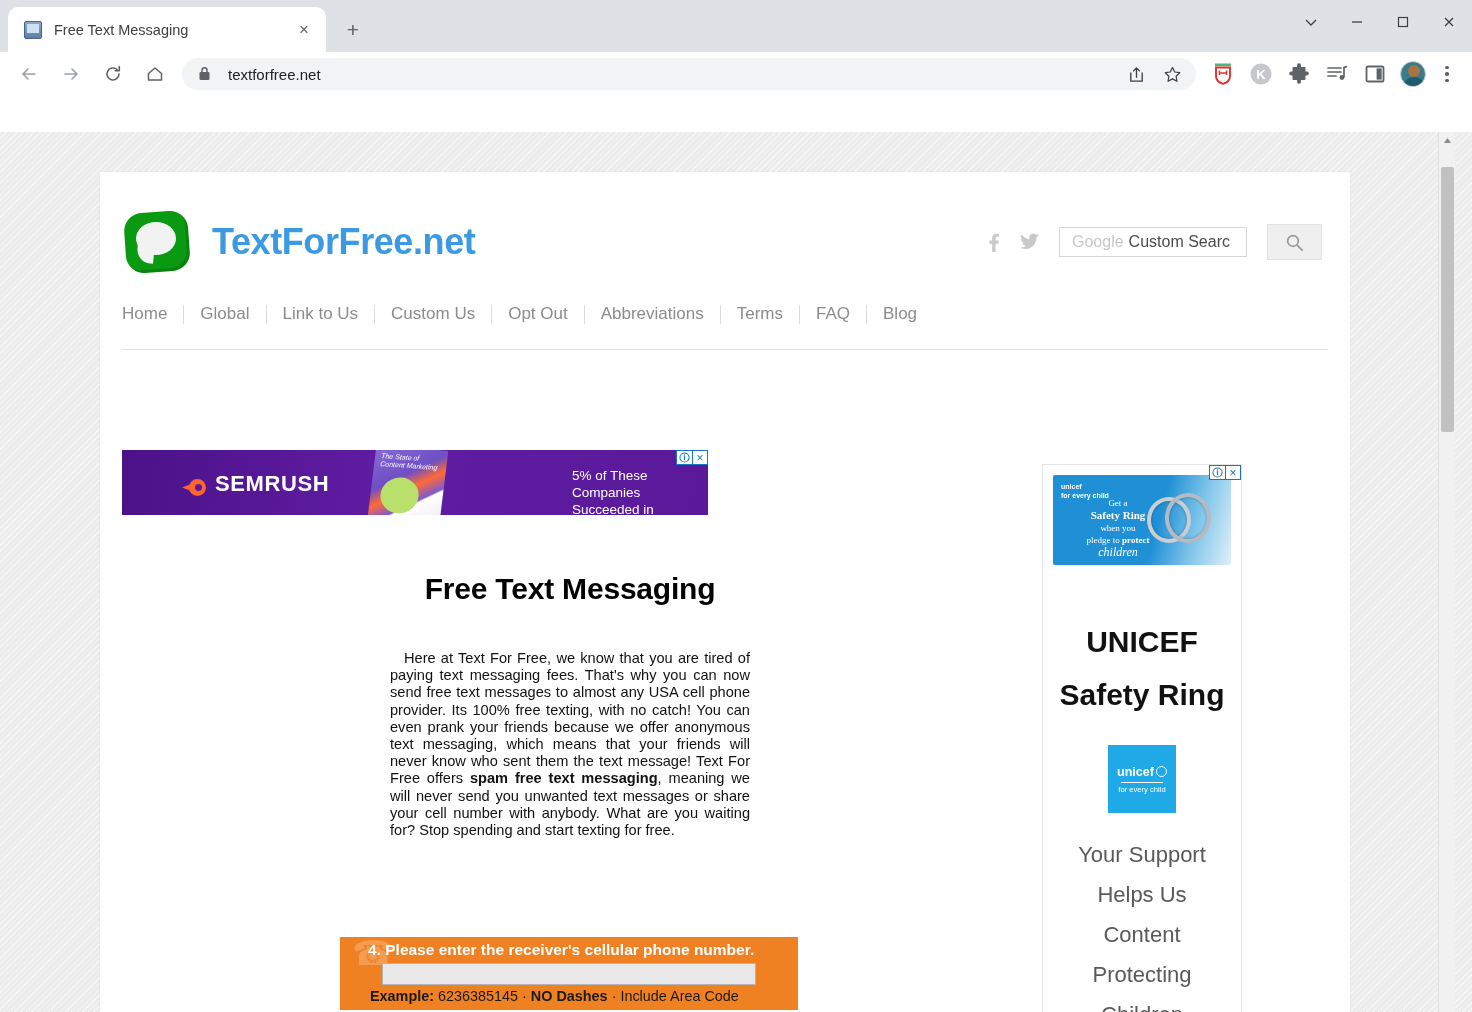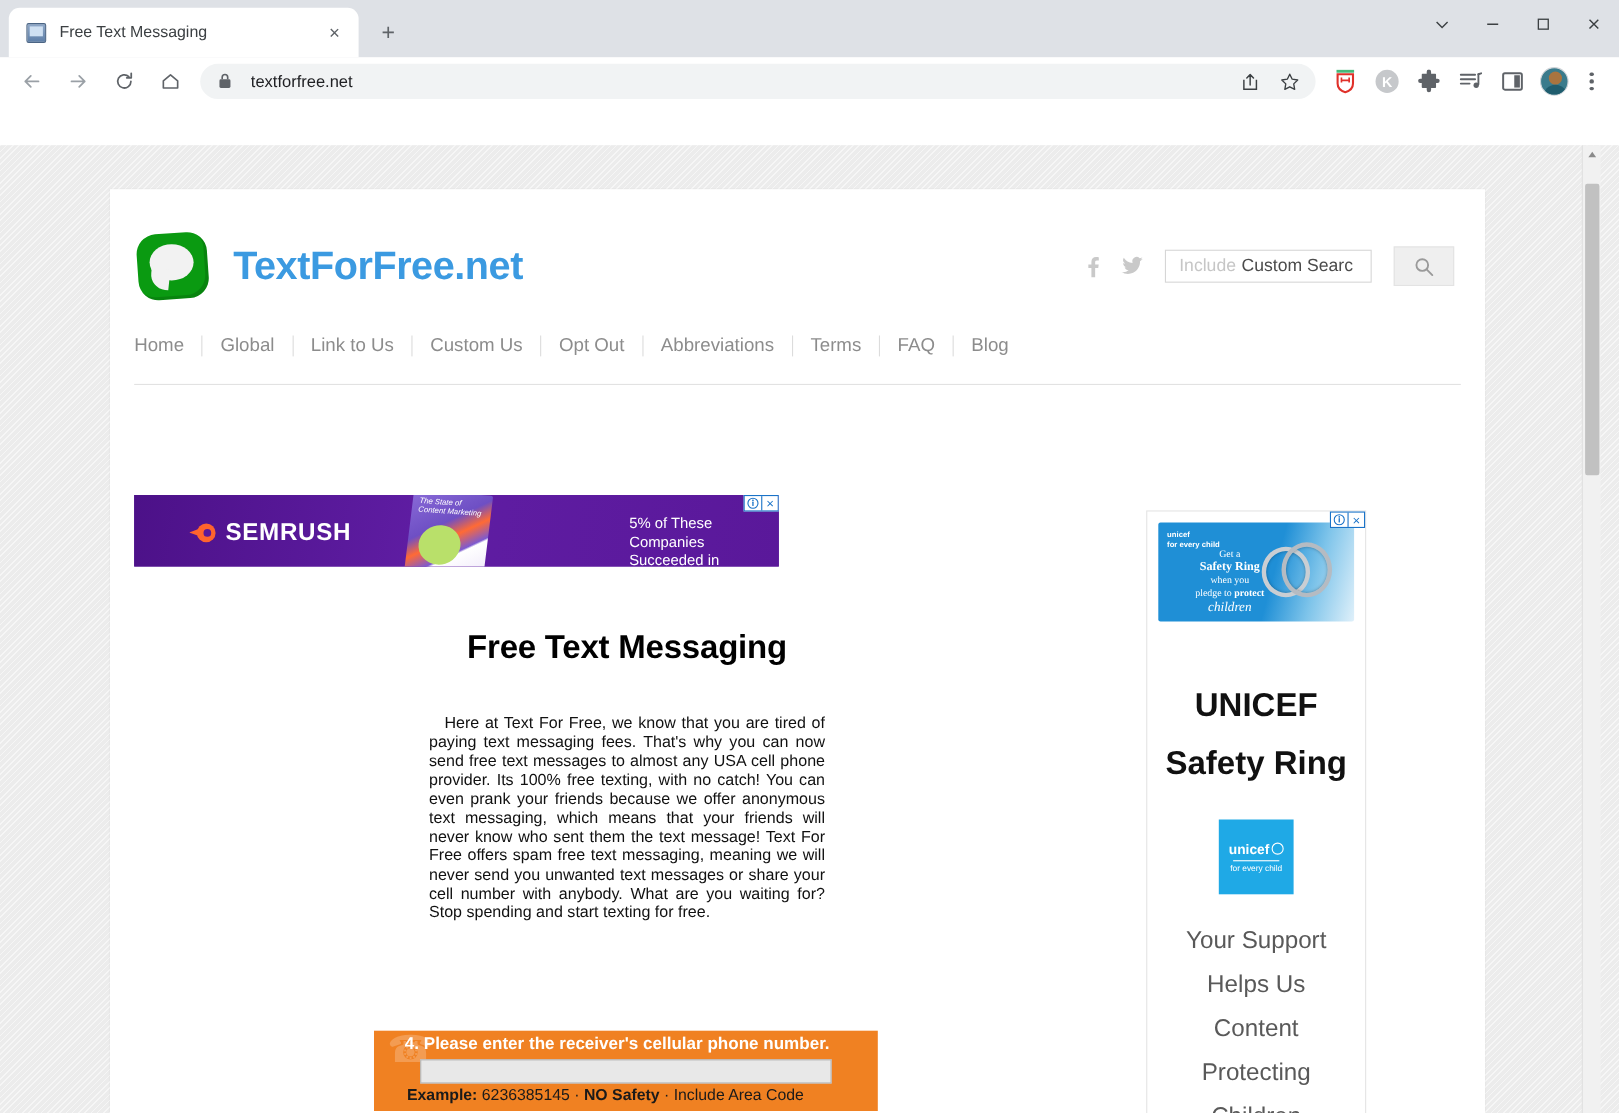--- a/index.html
+++ b/index.html
@@ -247,22 +247,22 @@
 
   
   .semrush {
     position: absolute; left: 22px; top: 278px;
     width: 586px; height: 65px;
     background: #5a189a;
     background-image: linear-gradient(100deg,#4c1188 0%, #5f1da3 45%, #5a189a 100%);
     overflow: hidden;
   }
   .sr-logo {
-    position: absolute; left: 50px; top: 21px;
-    display: flex; align-items: center; gap: 9px;
+    position: absolute; left: 60px; top: 21px;
+    display: flex; align-items: flex-end; gap: 9px;
   }
   .sr-flame {
     width: 24px; height: 19px; position: relative;
   }
   .sr-flame::before {
     content:""; position:absolute; right:0; top:1px;
     width:17px; height:17px; border-radius:50%;
     background:#ff642d;
   }
   .sr-flame::after {
@@ -308,21 +308,21 @@
   .art-h1 {
     font-size: 30px; font-weight: bold; text-align: center;
     color: #000; letter-spacing: -0.2px;
   }
   .art-p {
     margin-top: 44px;
     font-size: 14.6px; line-height: 17.2px;
     color: #111; text-align: justify;
     text-indent: 14px;
   }
-  .art-p b { font-weight: normal; }
+  .art-p b { font-weight: bold; }
 
   
   .formbox {
     position: absolute; left: 240px; top: 765px;
     width: 458px; height: 73px;
     background: #f08122;
     overflow: hidden;
   }
   .fb-watermark {
     position: absolute; left: 12px; top: -4px;
@@ -557,21 +557,21 @@
               <svg width="20" height="22" viewBox="0 0 20 22">
                   <path d="M12.6 21v-8.3h2.8l.42-3.25h-3.22V7.37c0-.94.26-1.58 1.6-1.58h1.72V2.88C15.62 2.8 14.6 2.7 13.4 2.7c-2.5 0-4.2 1.53-4.2 4.33v2.42H6.4v3.25h2.8V21z" fill="#c9c9c9"></path>
                 </svg>
             </div>
             <div class="soc">
               <svg width="22" height="20" viewBox="0 0 22 20">
                   <path d="M21 3.3a7.6 7.6 0 0 1-2.2.6A3.9 3.9 0 0 0 20.5 1.8a7.8 7.8 0 0 1-2.45.94A3.85 3.85 0 0 0 11.5 6.3c0 .3.03.6.1.88A10.9 10.9 0 0 1 3.6 2.4a3.85 3.85 0 0 0 1.2 5.14 3.8 3.8 0 0 1-1.75-.48v.05a3.86 3.86 0 0 0 3.1 3.78 3.9 3.9 0 0 1-1.74.07 3.86 3.86 0 0 0 3.6 2.68A7.74 7.74 0 0 1 1.5 15.3 10.9 10.9 0 0 0 7.4 17c7.1 0 11-5.9 11-11v-.5A7.8 7.8 0 0 0 21 3.3z" fill="#c9c9c9"></path>
                 </svg>
             </div>
             <div class="search-box">
-              <span class="gw">Include</span>
+              <span class="gw">Google</span>
               <span class="sp">Custom Searc</span>
             </div>
             <div class="search-btn">
               <svg width="19" height="19" viewBox="0 0 20 20">
                   <circle cx="8.4" cy="8.4" r="5.6" stroke="#9a9a9a" stroke-width="1.8" fill="none"></circle>
                   <path d="M12.8 12.8L18 18" stroke="#9a9a9a" stroke-width="1.8" stroke-linecap="round"></path>
                 </svg>
             </div>
           </div>
         </div>
@@ -634,21 +634,21 @@
         </div>
 
         <div class="formbox">
           <span class="fb-watermark">☎</span>
           <div class="fb-label">4. Please enter the receiver's cellular phone number.</div>
           <div class="fb-input"></div>
           <div class="fb-example">
             <b>Example:</b>
             <span>6236385145</span>
             <span>·</span>
-            <b>NO Safety</b>
+            <b>NO Dashes</b>
             <span>·</span>
             <span>Include Area Code</span>
           </div>
         </div>
 
         <div class="uniad">
           <div class="uni-banner">
             <div class="ub-logo">
               <span>unicef</span><br>
               <span>for every child</span>

